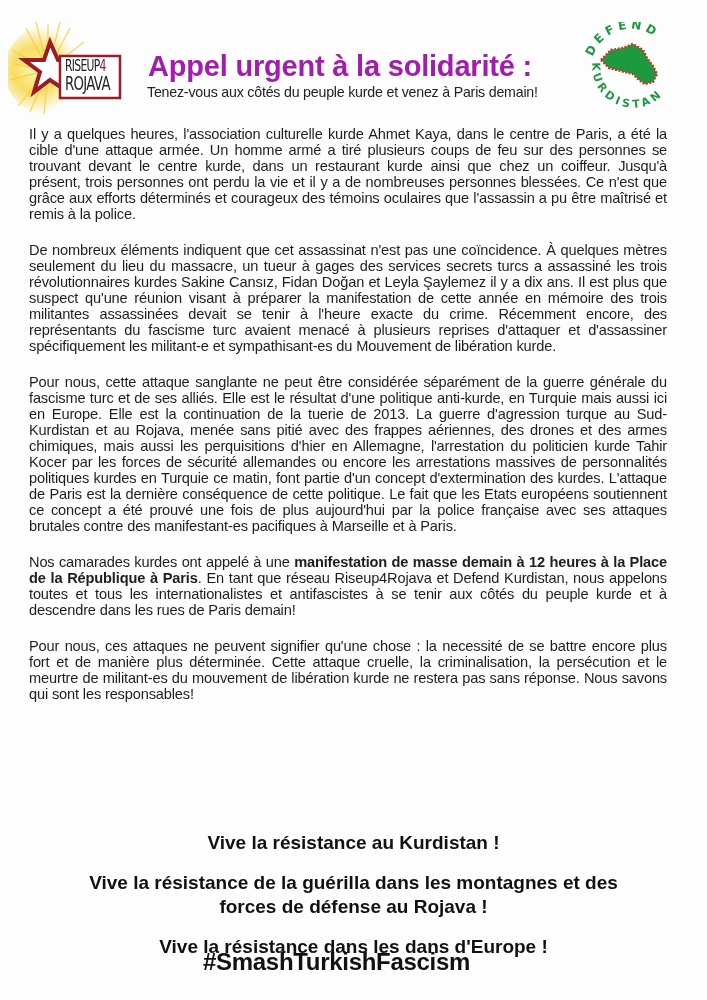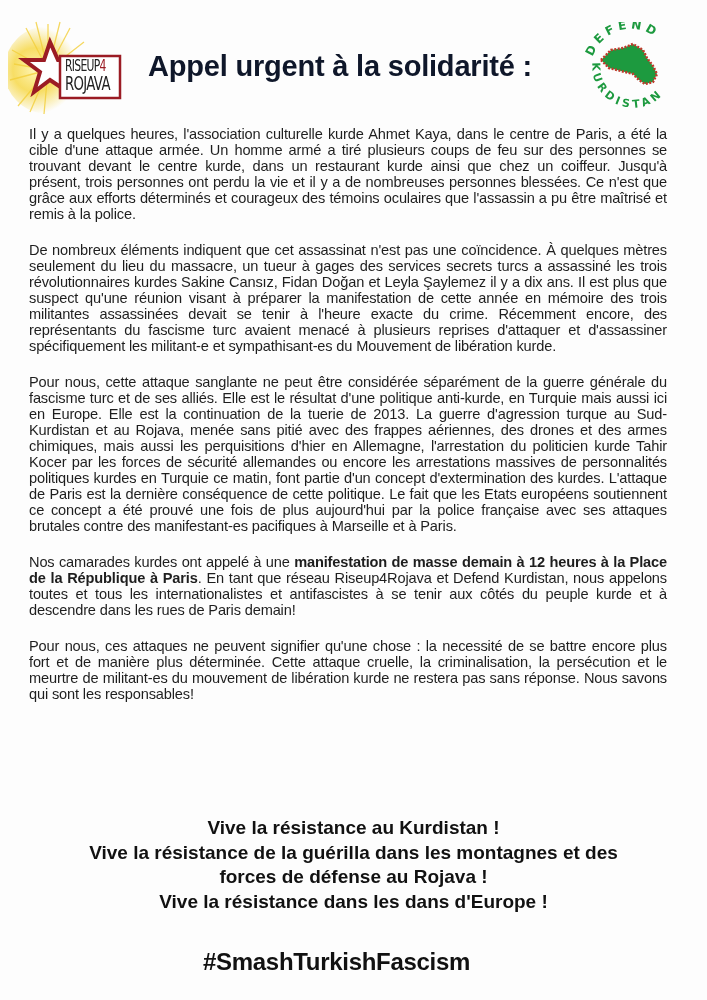--- a/index.html
+++ b/index.html
@@ -1,27 +1,27 @@
 <!DOCTYPE html>
 <html><head>
   <meta charset="utf-8">
   <style>
     html, body { margin: 0; padding: 0; background: #fdfdfd; }
     body { width: 707px; height: 1000px; position: relative; overflow: hidden; font-family: "Liberation Sans", sans-serif; color: #1e1e1e; }
     .header { position: absolute; left: 0; top: 0; width: 707px; height: 120px; }
     .logo-left { position: absolute; left: 8px; top: 20px; width: 120px; height: 96px; }
     .logo-right { position: absolute; left: 577px; top: 22px; width: 110px; height: 96px; }
-    .title { position: absolute; left: 148px; top: 50px; font-size: 29px; font-weight: bold; letter-spacing: -0.2px; color: #0f172a; white-space: nowrap; }
+    .title { position: absolute; left: 148px; top: 50px; font-size: 29px; font-weight: bold; letter-spacing: -0.2px; color: #a21caf; white-space: nowrap; }
     .subtitle { position: absolute; left: 147px; top: 84px; font-size: 14.2px; color: #222; white-space: nowrap; letter-spacing: -0.2px; }
     .content { position: absolute; left: 29px; top: 126px; width: 638px; }
     .para { font-size: 14.6px; line-height: 16px; text-align: justify; margin: 0 0 20px 0; letter-spacing: -0.15px; }
     .para b { font-weight: bold; }
     .para.bold { font-weight: normal; }
     .slogans { position: absolute; left: 0; top: 816px; width: 707px; text-align: center; font-size: 19px; font-weight: bold; line-height: 24.5px; color: #111; }
-    .slogans div { margin: 0; }
+    .slogans div { margin: 15px; }
     .hashtag { position: absolute; left: 0; top: 948px; width: 673px; text-align: center; font-size: 24px; font-weight: bold; color: #111; letter-spacing: -0.3px; }
   </style>
 </head>
 <body>
 
 <div class="header">
   <div class="logo-left">
     <svg width="120" height="96" viewBox="0 0 120 96">
       <defs>
         <radialGradient id="burst" cx="0.35" cy="0.5" r="0.5">
@@ -50,20 +50,21 @@
     </svg>
     <div style="position:absolute;left:57px;top:38px;width:54px;font-family:'DejaVu Sans',sans-serif;font-weight:normal;line-height:17px;letter-spacing:-1px;">
       <div style="font-size:15px;color:#222;transform:scaleX(0.72);transform-origin:left;white-space:nowrap;">
         <span>RISEUP</span><span style="color:#9b1c24;">4</span>
       </div>
       <div style="font-size:19px;color:#222;transform:scaleX(0.7);transform-origin:left;white-space:nowrap;">ROJAVA</div>
     </div>
   </div>
 
   <div class="title">Appel urgent à la solidarité :</div>
+  <div class="subtitle">Tenez-vous aux côtés du peuple kurde et venez à Paris demain!</div>
 
   <div class="logo-right">
     <svg width="110" height="96" viewBox="0 0 110 96">
       <defs>
         <path id="arcTop" d="M 14,50 A 40,40 0 0 1 94,44"></path>
         <path id="arcBottom" d="M 16,38 A 40,40 0 0 0 96,52"></path>
       </defs>
       <text font-family="DejaVu Sans, sans-serif" font-weight="bold" font-size="12" fill="#1d9a3f" letter-spacing="4">
         <textPath href="#arcTop" startOffset="12%">DEFEND</textPath>
       </text>

